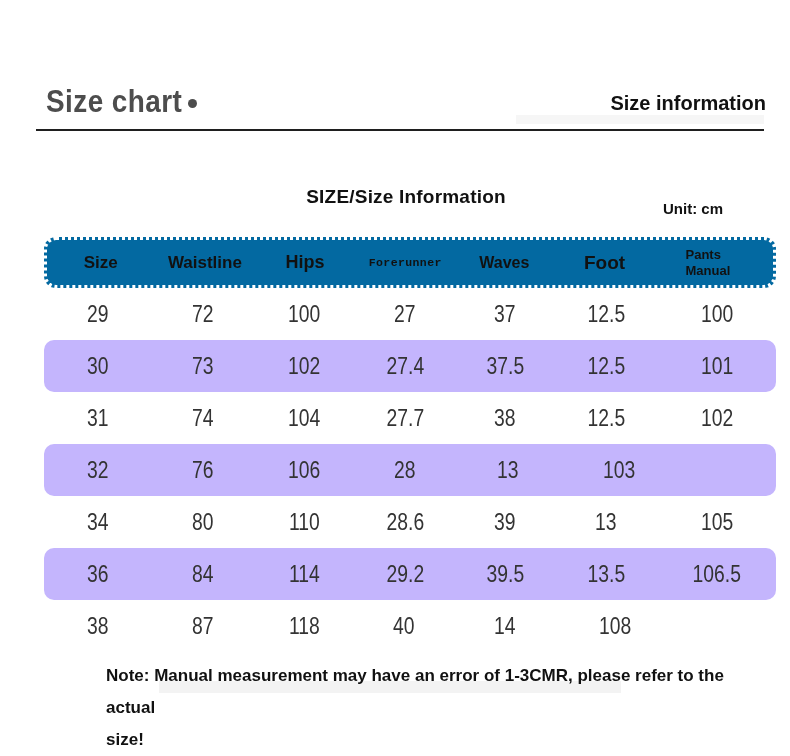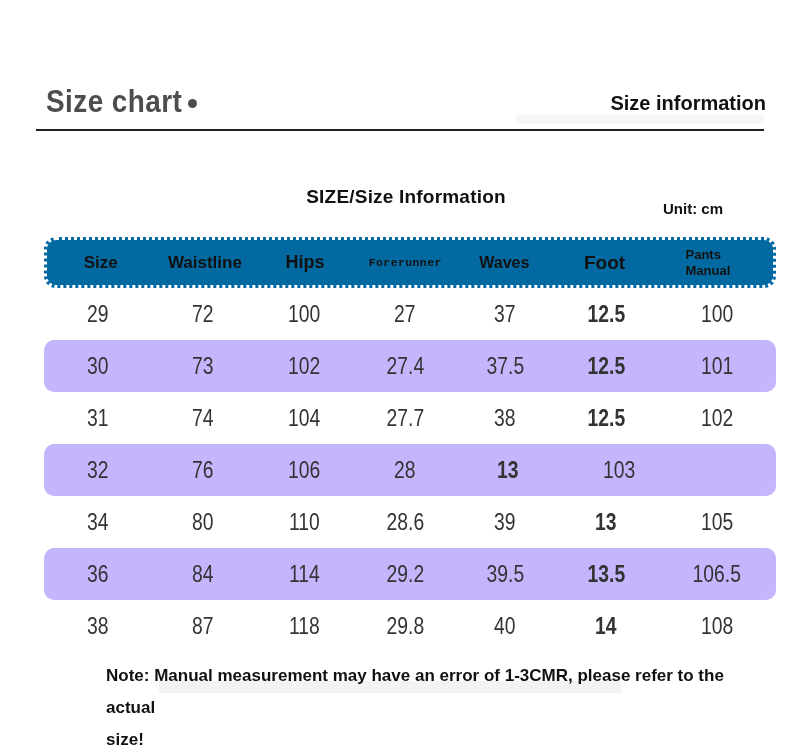--- a/index.html
+++ b/index.html
@@ -93,21 +93,21 @@
     display: flex;
     align-items: center;
     height: 52px;
   }
   .trow.alt {
     background: #c4b5fd;
     border-radius: 10px;
   }
   .hcell, .tcell { text-align: center; color: #111; }
   .c0 { width: 14.8%; } .c1 { width: 13.9%; } .c2 { width: 13.7%; }
-  .c3 { width: 13.9%; } .c4 { width: 13.4%; } .c5 { width: 14.2%; font-weight: bold; }
+  .c3 { width: 13.9%; } .c4 { width: 13.4%; } .c5 { width: 14.2%; }
   .c6 { width: 16.1%; }
   .hcell { font-weight: bold; }
   .h0 { font-size: 17px; }
   .h1 { font-size: 17px; }
   .h2 { font-size: 18px; }
   .h3 { font-size: 11.5px; letter-spacing: .4px; font-family: Liberation Mono, monospace; }
   .h4 { font-size: 16px; }
   .h5 { font-size: 19px; }
   .h6 { font-size: 13px; }
   .h6 .wrap {
@@ -224,21 +224,20 @@
       <div class="tcell c3"><span class="num">29.2</span></div>
       <div class="tcell c4"><span class="num">39.5</span></div>
       <div class="tcell c5"><span class="num">13.5</span></div>
       <div class="tcell c6"><span class="num">106.5</span></div>
     </div>
 
     <div class="trow">
       <div class="tcell c0"><span class="num">38</span></div>
       <div class="tcell c1"><span class="num">87</span></div>
       <div class="tcell c2"><span class="num">118</span></div>
-      <div class="tcell c3"><span class="num">29.8</span></div>
       <div class="tcell c4"><span class="num">40</span></div>
       <div class="tcell c5"><span class="num">14</span></div>
       <div class="tcell c6"><span class="num">108</span></div>
     </div>
 
   </div>
 
   <div class="artifact-strip strip-b"></div>
 
   <div class="note">

